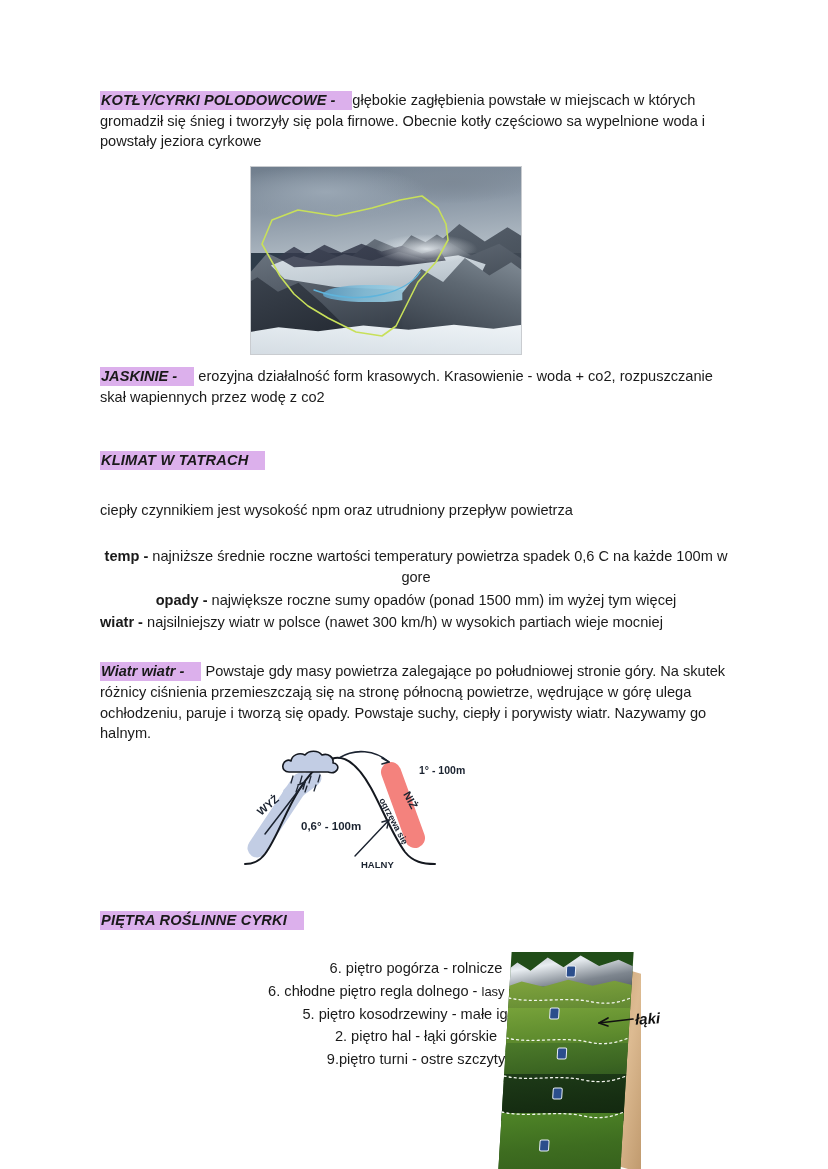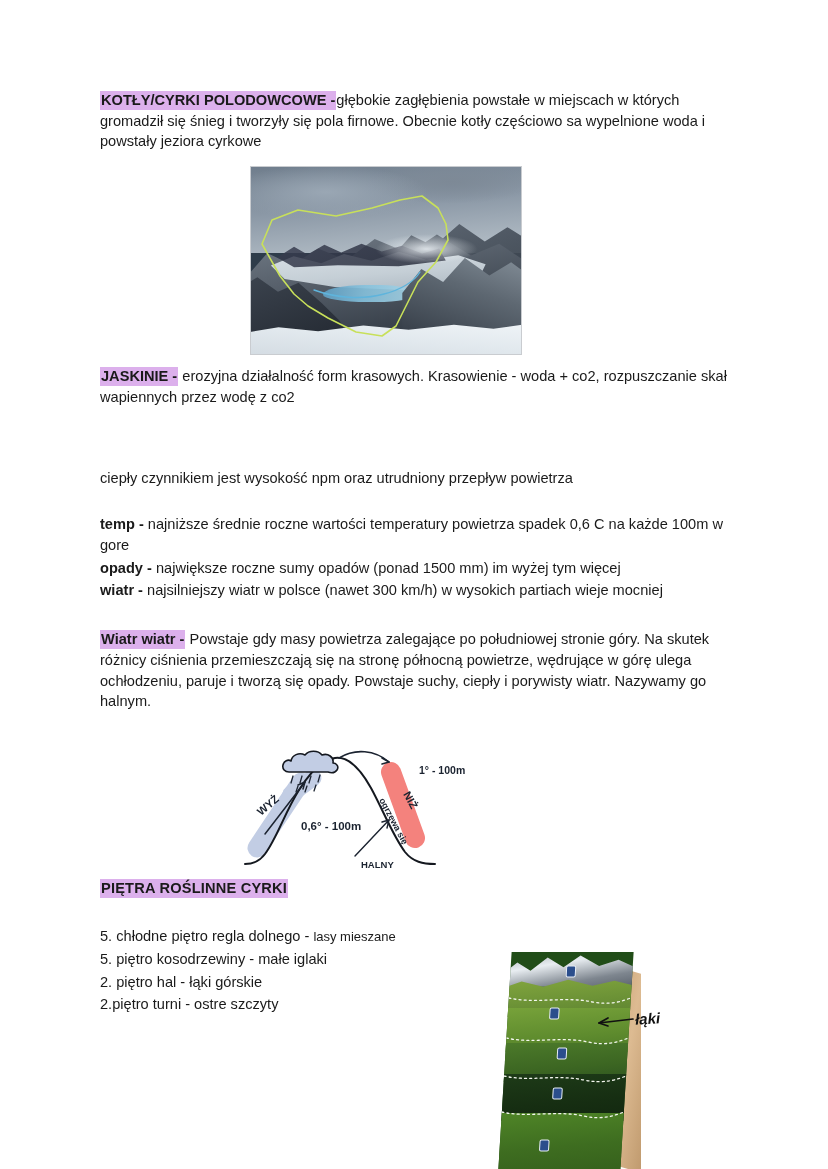--- a/index.html
+++ b/index.html
@@ -27,32 +27,33 @@
   }
   .para {
     font-size: 14.6px;
     line-height: 1.42;
     margin: 0 0 16px 0;
     text-align: left;
   }
   .hl {
     background: #dcb0ec;
     font-weight: bold;
-    padding: 1px 1px 2px 1px;
+    padding: 1px 17px 2px 1px;
     box-decoration-break: clone;
+    font-style: italic;
     -webkit-box-decoration-break: clone;
   }
   .heading {
     font-size: 14.6px;
     font-weight: bold;
     margin: 0 0 16px 0;
   }
   .heading .hl { letter-spacing: 0.2px; }
   .bold-lead { font-weight: bold; }
-  .tight { margin-bottom: 2px; }
+  .tight { margin-bottom: 2px; text-align: center; }
   .spacer-lg { height: 14px; }
 
   
   .photo-wrap {
     position: absolute;
     left: 250px;
     top: 166px;
     width: 272px;
     height: 189px;
   }
@@ -234,20 +235,21 @@
 
     <div style="height:198px"></div>
 
     <p class="para"><span class="hl">JASKINIE -</span> <span>erozyjna działalność form krasowych. Krasowienie - woda + co2, rozpuszczanie skał wapiennych przez wodę z co2</span></p>
 
     <div class="spacer-lg"></div>
 
 
     <div class="spacer-lg"></div>
 
+    <p class="heading"><span class="hl">KLIMAT W TATRACH</span></p>
 
     <div style="height:16px"></div>
 
     <p class="para">ciepły czynnikiem jest wysokość npm oraz utrudniony przepływ powietrza</p>
 
     <div style="height:10px"></div>
 
     <p class="para tight"><span class="bold-lead">temp -</span> <span>najniższe średnie roczne wartości temperatury powietrza spadek 0,6 C na każde 100m w gore</span></p>
 
     <p class="para tight"><span class="bold-lead">opady -</span> <span>największe roczne sumy opadów (ponad 1500 mm) im wyżej tym więcej</span></p>
@@ -257,24 +259,25 @@
     <div style="height:12px"></div>
 
     <p class="para"><span class="hl">Wiatr wiatr -</span> <span>Powstaje gdy masy powietrza zalegające po południowej stronie góry. Na skutek różnicy ciśnienia przemieszczają się na stronę północną powietrze, wędrujące w górę ulega ochłodzeniu, paruje i tworzą się opady. Powstaje suchy, ciepły i porywisty wiatr. Nazywamy go halnym.</span></p>
 
     <div style="height:152px"></div>
 
     <p class="heading"><span class="hl">PIĘTRA ROŚLINNE CYRKI</span></p>
 
     <div style="height:14px"></div>
 
-    <p class="para tight"><span>5. chłodne piętro regla dolnego -</span> <span style="font-size:13px">lasy mieszane</span></p>
+    <p class="para tight"><span>6. piętro pogórza - rolnicze</span></p>
+    <p class="para tight"><span>6. chłodne piętro regla dolnego -</span> <span style="font-size:13px">lasy mieszane</span></p>
     <p class="para tight"><span>5. piętro kosodrzewiny - małe iglaki</span></p>
     <p class="para tight"><span>2. piętro hal - łąki górskie</span></p>
-    <p class="para tight"><span>2.piętro turni - ostre szczyty</span></p>
+    <p class="para tight"><span>9.piętro turni - ostre szczyty</span></p>
 
   </div>
 
   <div class="photo-wrap">
     <div class="photo">
       <div class="sky"></div>
       <div class="ridge-far"></div>
       <div class="massif"></div>
       <div class="snowfield-a"></div>
       <div class="rock-dark"></div>

